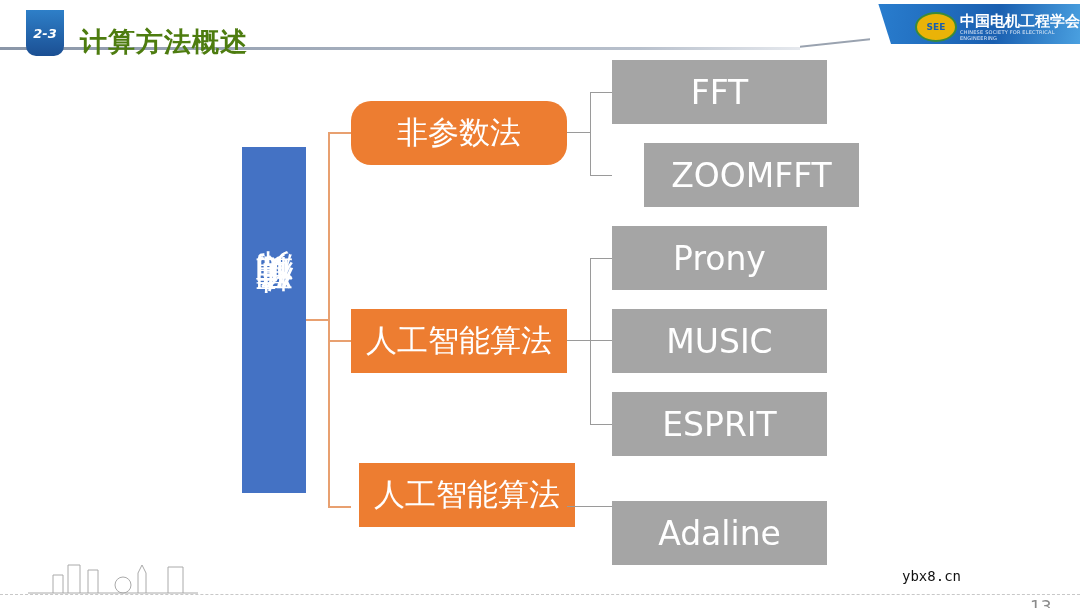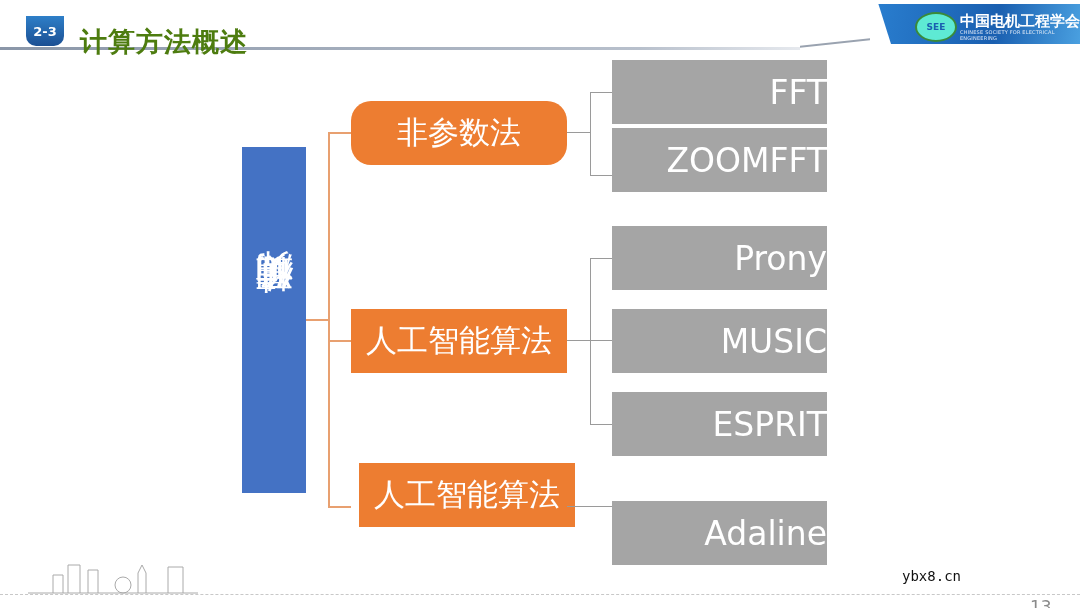--- a/index.html
+++ b/index.html
@@ -1,28 +1,28 @@
 <!DOCTYPE html>
 <html><head>
 <meta charset="utf-8">
 <style>
   html,body{margin:0;padding:0;}
   body{width:1080px;height:608px;position:relative;background:#fff;overflow:hidden;font-family:"DejaVu Sans",sans-serif;}
   .header-line{position:absolute;left:0;top:47px;width:800px;height:3px;background:linear-gradient(90deg,#8a96a8,#b8c0cc 80%,#e6e9ee);}
   .header-line2{position:absolute;left:800px;top:42px;width:70px;height:2px;background:#9aa3b0;transform:skewY(-6deg);}
-  .section-badge{position:absolute;left:26px;top:16px;width:38px;height:30px;border-radius:0 0 10px 10px;background:linear-gradient(180deg,#2e7fc8,#1b4f93);color:#fff;font-weight:bold;font-size:13px;display:flex;align-items:center;justify-content:center;}
+  .section-badge{position:absolute;left:26px;top:10px;width:38px;height:46px;border-radius:0 0 10px 10px;background:linear-gradient(180deg,#2e7fc8,#1b4f93);color:#fff;font-weight:bold;font-style:italic;font-size:13px;display:flex;align-items:center;justify-content:center;}
   .page-title{position:absolute;left:80px;top:24px;font-size:27px;font-weight:bold;color:#4d7c0f;letter-spacing:1px;}
   .logo-banner{position:absolute;left:870px;top:4px;width:210px;height:40px;background:linear-gradient(100deg,#2a7fd0,#1a5fb0 60%,#4aa0e0);clip-path:polygon(4% 0,100% 0,100% 100%,10% 100%);}
-  .logo-emblem{position:absolute;left:915px;top:12px;width:38px;height:26px;border-radius:50%;background:#5eead4;border:2px solid #3a8a3a;color:#1a5fb0;font-size:9px;font-weight:bold;display:flex;align-items:center;justify-content:center;}
+  .logo-emblem{position:absolute;left:915px;top:12px;width:38px;height:26px;border-radius:50%;background:#eab308;border:2px solid #3a8a3a;color:#1a5fb0;font-size:9px;font-weight:bold;display:flex;align-items:center;justify-content:center;}
   .logo-text{position:absolute;left:960px;top:12px;color:#fff;font-size:15px;font-weight:bold;}
   .logo-sub{position:absolute;left:960px;top:29px;color:#dfe9f7;font-size:5px;letter-spacing:.2px;}
   .root{position:absolute;left:242px;top:147px;width:64px;height:346px;background:#4472c4;display:flex;align-items:center;justify-content:center;}
   .root span{color:#fff;font-size:38px;writing-mode:vertical-rl;transform:rotate(180deg);letter-spacing:2px;}
   .cat{position:absolute;left:351px;width:216px;height:64px;background:#ed7d31;color:#fff;font-size:31px;display:flex;align-items:center;justify-content:center;white-space:nowrap;}
-  .leaf{position:absolute;left:612px;width:215px;height:64px;background:#a5a5a5;color:#fff;font-size:33px;display:flex;align-items:center;justify-content:flex-end;font-family:"DejaVu Sans",sans-serif;}
+  .leaf{position:absolute;left:612px;width:215px;height:64px;background:#a5a5a5;color:#fff;font-size:33px;display:flex;align-items:center;justify-content:center;font-family:"DejaVu Sans",sans-serif;}
   .ln{position:absolute;background:#e8a070;}
   .lg{position:absolute;background:#9a9a9a;}
   .footer-line{position:absolute;left:0;top:594px;width:1080px;height:1px;border-top:1px dashed #c8c8c8;}
   .skyline{position:absolute;left:28px;top:555px;width:170px;height:40px;}
   .watermark{position:absolute;left:902px;top:568px;font-family:"DejaVu Sans Mono",monospace;font-size:14px;color:#111;}
   .page-num{position:absolute;left:1030px;top:597px;font-size:17px;color:#8a8a8a;}
 </style>
 </head>
 <body>
 
@@ -64,21 +64,21 @@
 <div class="lg" style="left:567px;top:340px;width:45px;height:1px;"></div>
 <div class="lg" style="left:590px;top:258px;width:1px;height:166px;"></div>
 <div class="lg" style="left:590px;top:258px;width:22px;height:1px;"></div>
 <div class="lg" style="left:590px;top:424px;width:22px;height:1px;"></div>
 
 <div class="lg" style="left:567px;top:506px;width:45px;height:1px;"></div>
 
 <div class="leaf" style="top:60px;">
     <span>FFT</span>
   </div>
-<div class="leaf" style="top:128px;">
+<div class="leaf" style="top:143px;margin-left:32px;">
     <span>ZOOMFFT</span>
   </div>
 <div class="leaf" style="top:226px;">
     <span>Prony</span>
   </div>
 <div class="leaf" style="top:309px;">
     <span>MUSIC</span>
   </div>
 <div class="leaf" style="top:392px;">
     <span>ESPRIT</span>

